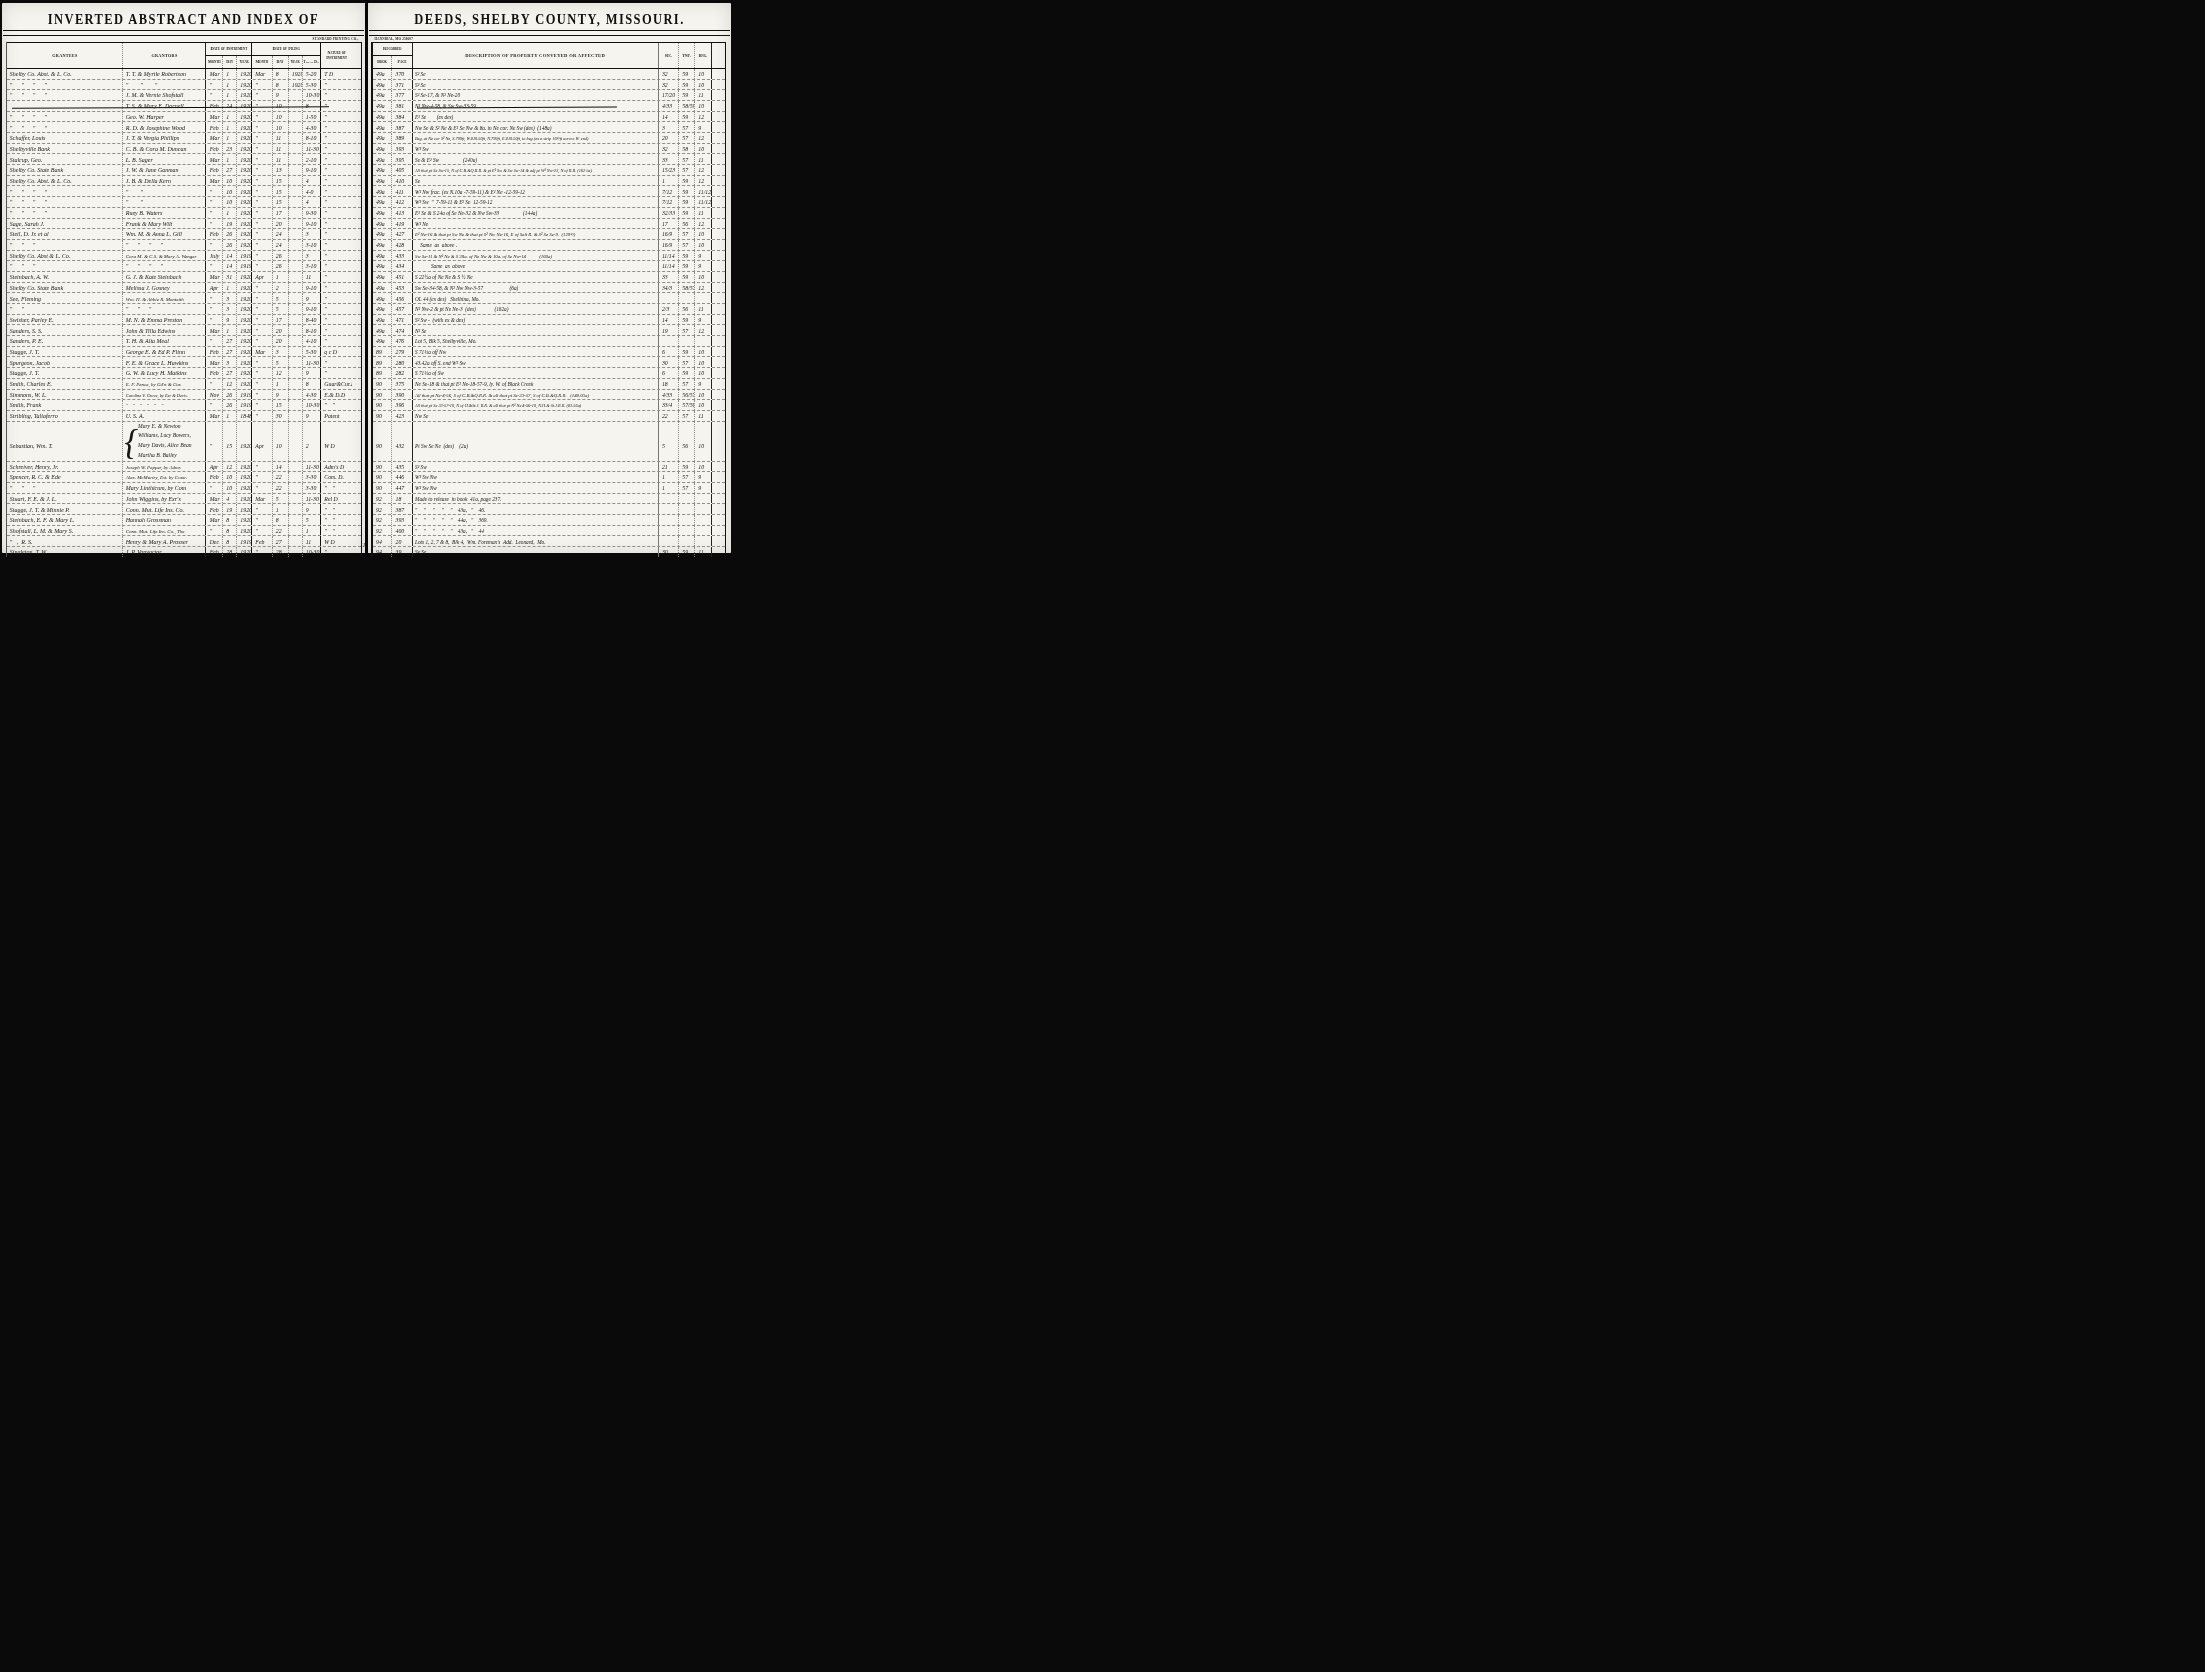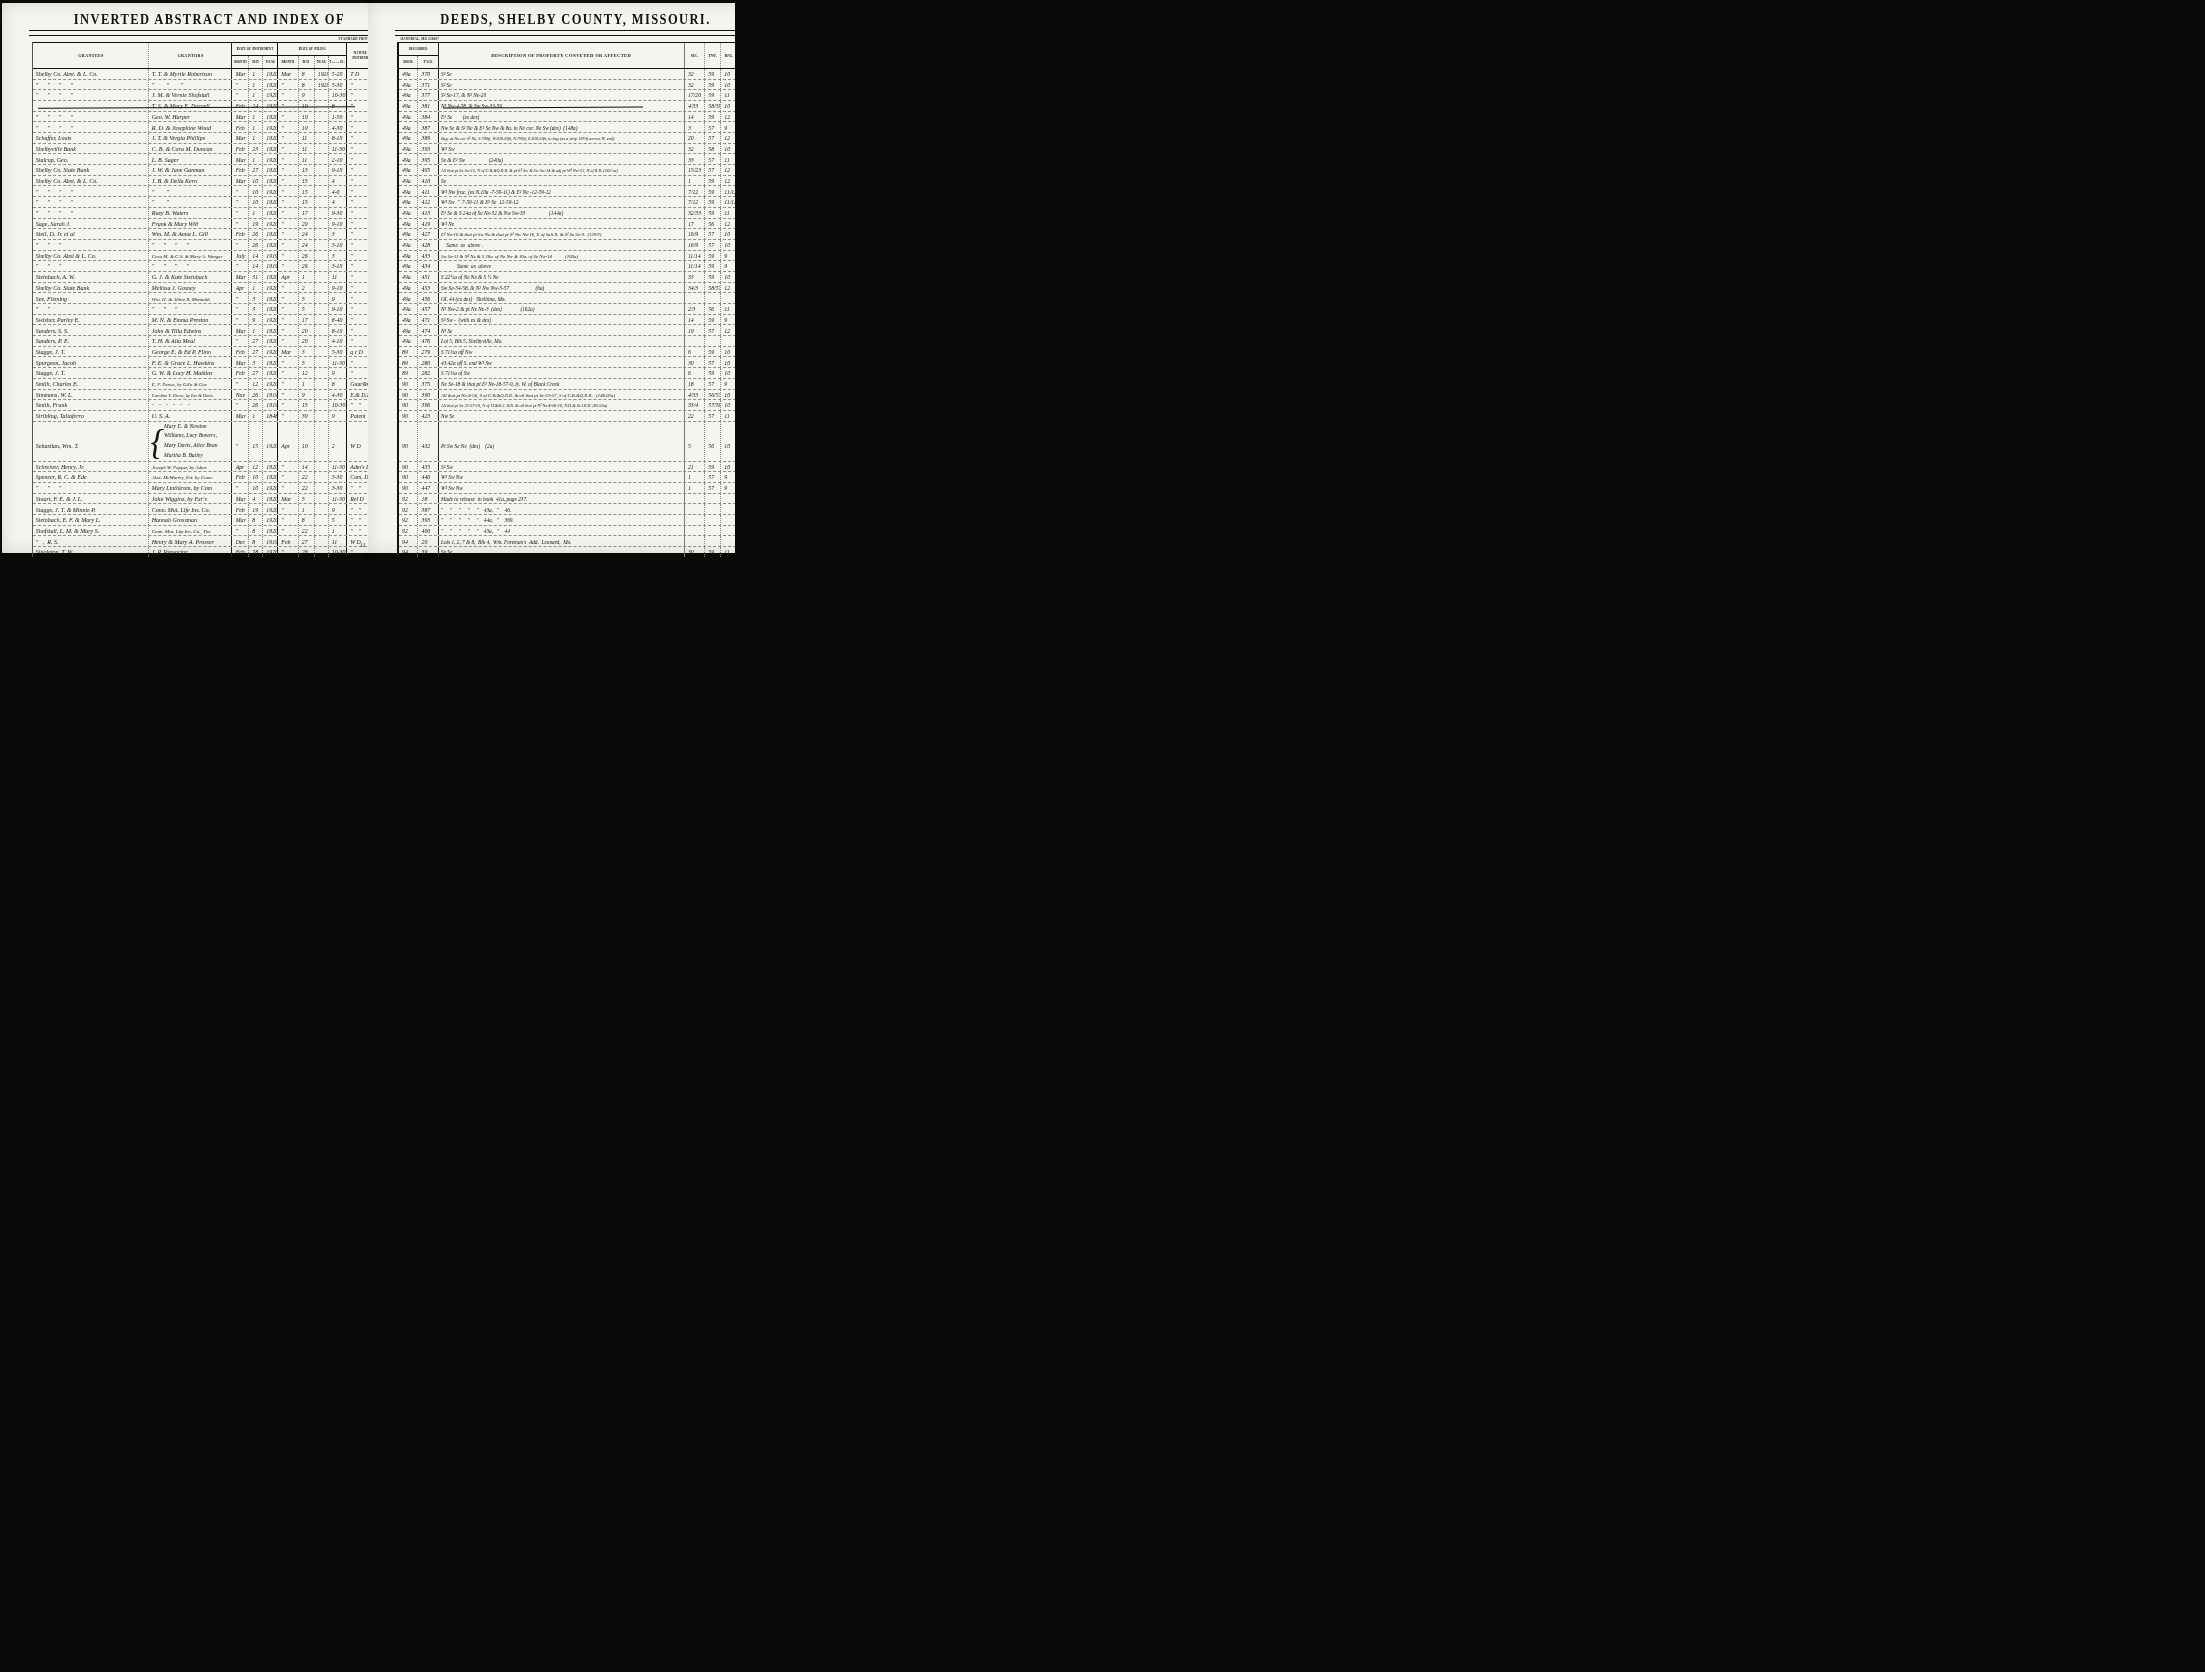--- a/index.html
+++ b/index.html
@@ -1,19 +1,19 @@
 <!DOCTYPE html>
 <html style="font-size:7.4px"><head>
 <meta charset="utf-8">
 <style>
   html,body{margin:0;padding:0;background:#0a0a0a;}
   body{width:735px;height:557px;position:relative;overflow:hidden;
        font-family:"Liberation Serif",serif;color:#161616;}
   .page{position:absolute;top:2.8px;height:550px;background:#f6f4ee;
-        box-shadow:inset 0 0 18.6px rgba(0,0,0,.12);padding-left:26px;}
+        box-shadow:inset 0 0 18.6px rgba(0,0,0,.12);}
   #page-left{left:1.9px;width:363px;border-radius:0.9px 0 0 0.9px;}
   #page-right{left:368px;width:363px;border-radius:0 0.9px 0.9px 0;}
   .big-title{margin-top:6.5px;height:20.4px;display:flex;align-items:center;justify-content:center;
      font-size:12.5px;letter-spacing:1.4px;font-weight:bold;color:#111;
      transform:scaleY(1.15);white-space:nowrap;}
   .dbl-rule{height:4.6px;margin:0 0.9px;border-top:1.4px solid #111;border-bottom:1.4px solid #111;}
   .printer{height:5.6px;font-size:3.2px;font-weight:bold;letter-spacing:0.2px;color:#222;
      display:flex;align-items:center;padding:0 6.5px;}
   #page-left .printer{justify-content:flex-end;}
   .tablewrap{margin:0 2.8px 0 4.6px;border-left:0.5px solid #555;border-right:1.9px double #111;}

